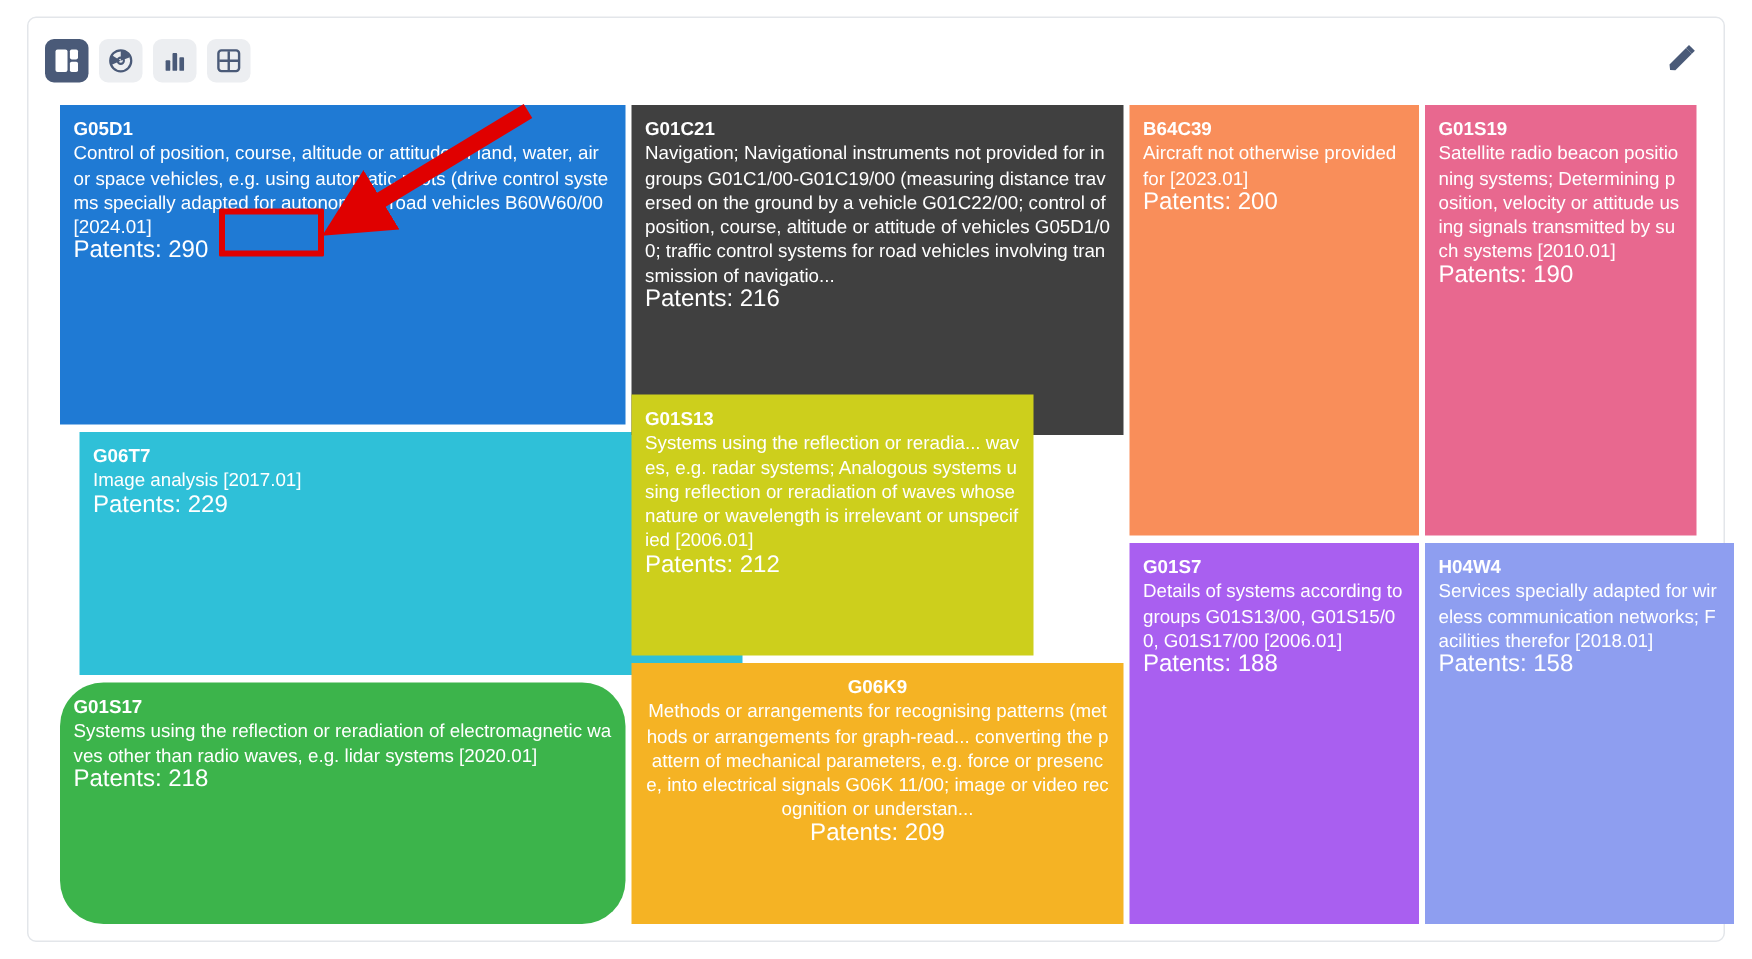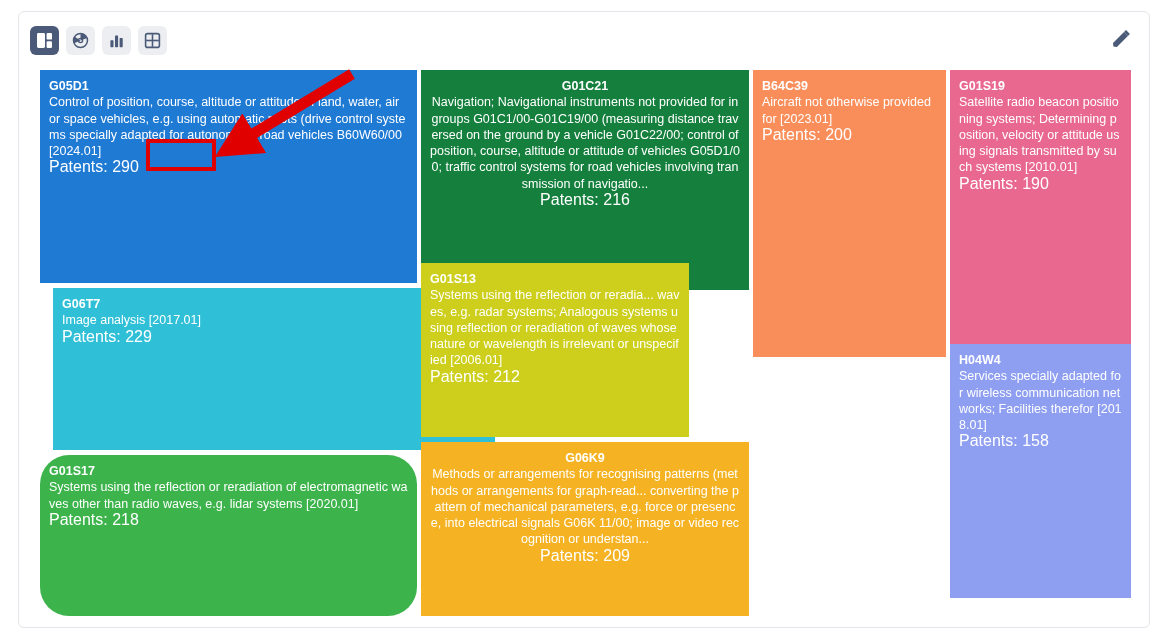--- a/index.html
+++ b/index.html
@@ -206,46 +206,51 @@
         <div class="tile" style="left: 13px; top: 218px; width: 442px; height: 162px; background: rgb(47, 192, 216);">
           <span class="tcode">G06T7</span>
           <span class="tdesc">Image analysis [2017.01]</span>
           <span class="tpat">Patents: 229</span>
         </div>
         <div class="tile" style="left: 0px; top: 385px; width: 377px; height: 161px; background: rgb(60, 180, 75); border-radius: 29px;">
           <span class="tcode">G01S17</span>
           <span class="tdesc">Systems using the reflection or reradiation of electromagnetic waves other than radio waves, e.g. lidar systems [2020.01]</span>
           <span class="tpat">Patents: 218</span>
         </div>
-        <div class="tile" style="left: 381px; top: 0px; width: 328px; height: 220px; background: #15803d; text-align: center;">
+        <div class="tile" style="left: 381px; top: 0px; width: 328px; height: 220px; background: #404040;">
           <span class="tcode">G01C21</span>
           <span class="tdesc">Navigation; Navigational instruments not provided for in groups G01C1/00-G01C19/00 (measuring distance traversed on the ground by a vehicle G01C22/00; control of position, course, altitude or attitude of vehicles G05D1/00; traffic control systems for road vehicles involving transmission of navigatio...</span>
           <span class="tpat">Patents: 216</span>
         </div>
         <div class="tile" style="left: 381px; top: 193px; width: 268px; height: 174px; background: rgb(205, 207, 28);">
           <span class="tcode">G01S13</span>
           <span class="tdesc">Systems using the reflection or reradia... waves, e.g. radar systems; Analogous systems using reflection or reradiation of waves whose nature or wavelength is irrelevant or unspecified [2006.01]</span>
           <span class="tpat">Patents: 212</span>
         </div>
         <div class="tile" style="left: 381px; top: 372px; width: 328px; height: 174px; background: rgb(245, 179, 36); text-align: center;">
           <span class="tcode">G06K9</span>
           <span class="tdesc">Methods or arrangements for recognising patterns (methods or arrangements for graph-read... converting the pattern of mechanical parameters, e.g. force or presence, into electrical signals G06K 11/00; image or video recognition or understan...</span>
           <span class="tpat">Patents: 209</span>
         </div>
         <div class="tile" style="left: 713px; top: 0px; width: 193px; height: 287px; background: rgb(249, 142, 90);">
           <span class="tcode">B64C39</span>
           <span class="tdesc">Aircraft not otherwise provided for [2023.01]</span>
           <span class="tpat">Patents: 200</span>
         </div>
+        <div class="tile" style="left: 713px; top: 292px; width: 193px; height: 254px; background: rgb(169, 95, 240);">
+          <span class="tcode">G01S7</span>
+          <span class="tdesc">Details of systems according to groups G01S13/00, G01S15/00, G01S17/00 [2006.01]</span>
+          <span class="tpat">Patents: 188</span>
+        </div>
         <div class="tile" style="left: 910px; top: 0px; width: 181px; height: 287px; background: rgb(232, 104, 143);">
           <span class="tcode">G01S19</span>
           <span class="tdesc">Satellite radio beacon positioning systems; Determining position, velocity or attitude using signals transmitted by such systems [2010.01]</span>
           <span class="tpat">Patents: 190</span>
         </div>
-        <div class="tile" style="left: 910px; top: 274px; width: 181px; height: 254px; background: rgb(142, 158, 240);">
+        <div class="tile" style="left: 910px; top: 292px; width: 206px; height: 254px; background: rgb(142, 158, 240);">
           <span class="tcode">H04W4</span>
           <span class="tdesc">Services specially adapted for wireless communication networks; Facilities therefor [2018.01]</span>
           <span class="tpat">Patents: 158</span>
         </div>
       </div>
 
   </div>
 
   <div class="annot">
     <svg width="1168" height="639">

